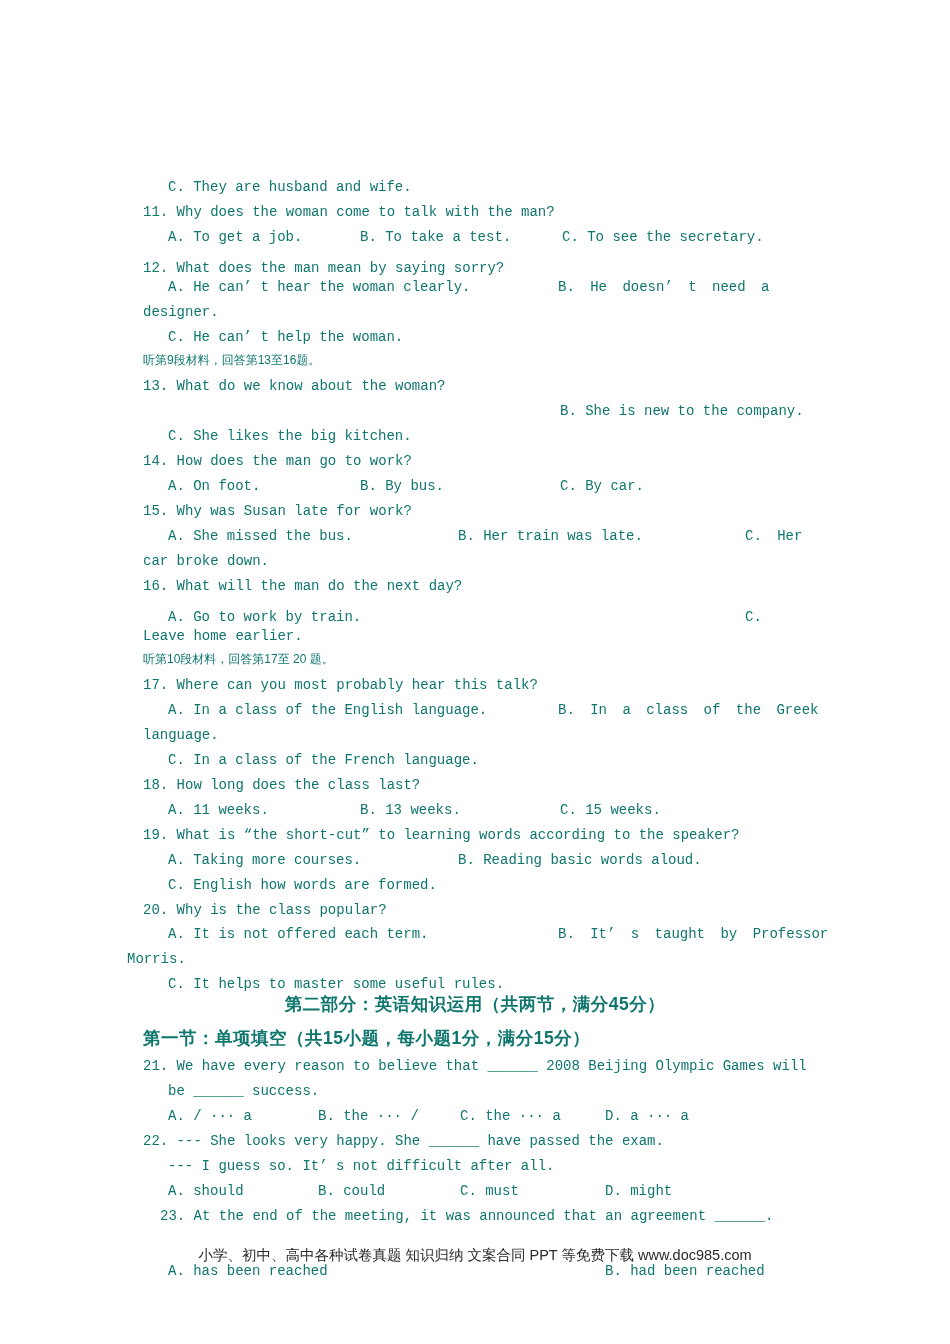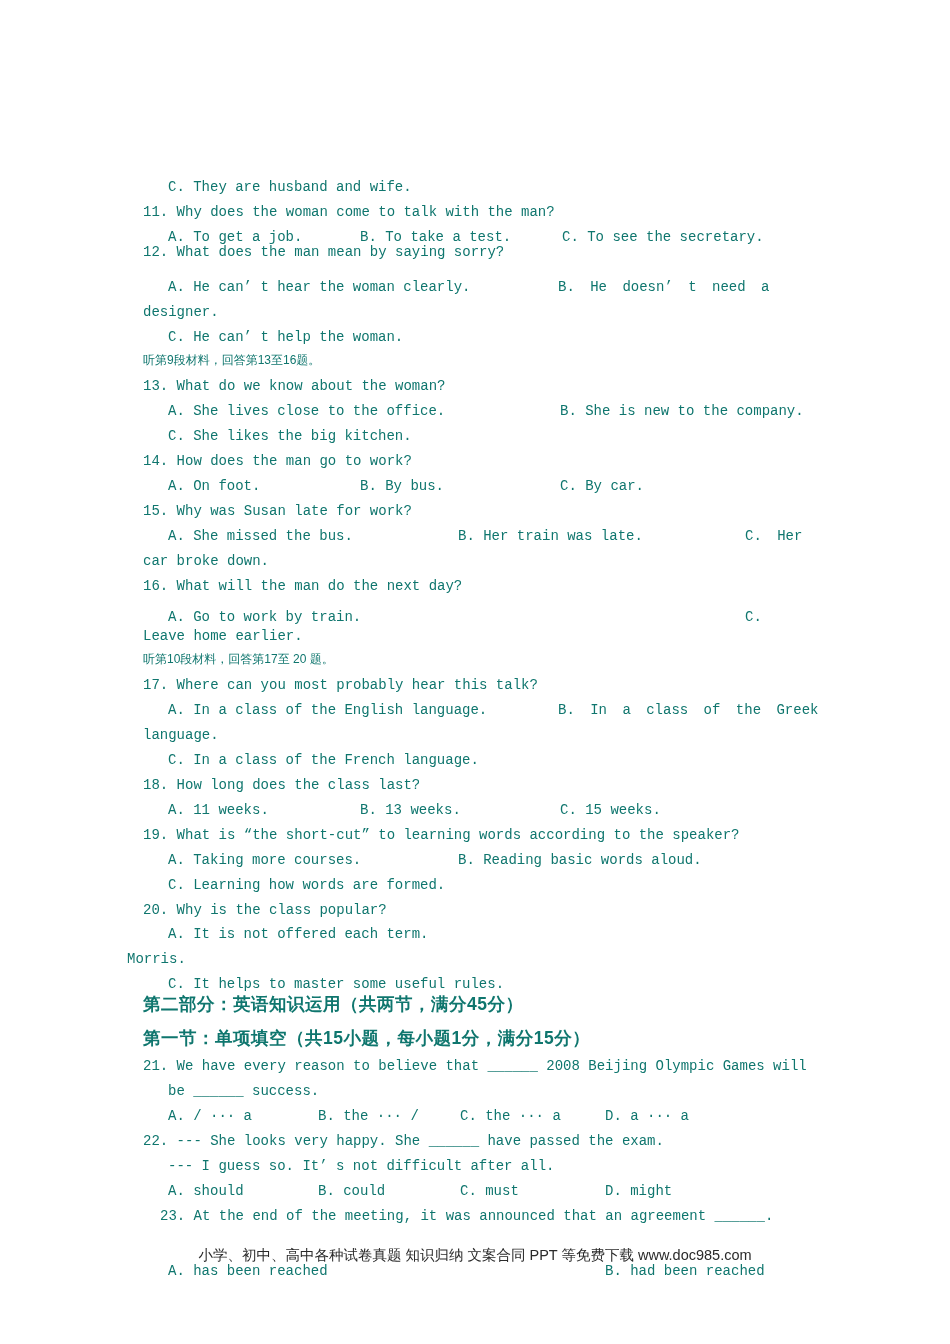--- a/index.html
+++ b/index.html
@@ -45,20 +45,21 @@
     font-weight: bold;
     font-family: "Liberation Sans", "DejaVu Sans", sans-serif;
   }
   .bold .seg {
     font-size: 17.5px;
     letter-spacing: 0.5px;
   }
   .center-line {
     left: 143px;
     width: 664px;
+    text-align: center;
     font-size: 17.5px;
     letter-spacing: 0.5px;
   }
   .footer {
     position: absolute;
     top: 1243px;
     left: 0;
     width: 950px;
     height: 25px;
     line-height: 25px;
@@ -69,48 +70,48 @@
   }
 </style>
 </head>
 <body>
 
 <div class="page">
   <div id="doc-lines">
       <div class="line" style="top: 131px;"><span class="seg" style="left: 168px;">C. They are husband and wife.</span></div>
       <div class="line" style="top: 156px;"><span class="seg" style="left: 143px;">11. Why does the woman come to talk with the man?</span></div>
       <div class="line" style="top: 181px;"><span class="seg" style="left: 168px;">A. To get a job.</span><span class="seg" style="left: 360px;">B. To take a test.</span><span class="seg" style="left: 562px;">C. To see the secretary.</span></div>
-      <div class="line" style="top: 196px;"><span class="seg" style="left: 143px;">12. What does the man mean by saying sorry?</span></div>
+      <div class="line" style="top: 212px;"><span class="seg" style="left: 143px;">12. What does the man mean by saying sorry?</span></div>
       <div class="line" style="top: 231px;"><span class="seg spread" style="left: 558px;">B. He doesn’ t need a</span><span class="seg" style="left: 168px;">A. He can’ t hear the woman clearly.</span></div>
       <div class="line" style="top: 256px;"><span class="seg" style="left: 143px;">designer.</span></div>
       <div class="line" style="top: 281px;"><span class="seg" style="left: 168px;">C. He can’ t help the woman.</span></div>
       <div class="line cn" style="top: 304px;"><span class="seg" style="left: 143px;">听第9段材料，回答第13至16题。</span></div>
       <div class="line" style="top: 330px;"><span class="seg" style="left: 143px;">13. What do we know about the woman?</span></div>
-      <div class="line" style="top: 355px;"><span class="seg" style="left: 168px;">A. She lives close to the office.</span><span class="seg" style="left: 560px;">B. She is new to the company.</span></div>
+      <div class="line" style="top: 355px;"><span class="seg" style="left: 560px;">B. She is new to the company.</span></div>
       <div class="line" style="top: 380px;"><span class="seg" style="left: 168px;">C. She likes the big kitchen.</span></div>
       <div class="line" style="top: 405px;"><span class="seg" style="left: 143px;">14. How does the man go to work?</span></div>
       <div class="line" style="top: 430px;"><span class="seg" style="left: 168px;">A. On foot.</span><span class="seg" style="left: 360px;">B. By bus.</span><span class="seg" style="left: 560px;">C. By car.</span></div>
       <div class="line" style="top: 455px;"><span class="seg" style="left: 143px;">15. Why was Susan late for work?</span></div>
       <div class="line" style="top: 480px;"><span class="seg" style="left: 168px;">A. She missed the bus.</span><span class="seg" style="left: 458px;">B. Her train was late.</span><span class="seg spread" style="left: 745px;">C. Her</span></div>
       <div class="line" style="top: 505px;"><span class="seg" style="left: 143px;">car broke down.</span></div>
       <div class="line" style="top: 530px;"><span class="seg" style="left: 143px;">16. What will the man do the next day?</span></div>
       <div class="line" style="top: 561px;"><span class="seg" style="left: 168px;">A. Go to work by train.</span><span class="seg" style="left: 745px;">C.</span></div>
       <div class="line" style="top: 580px;"><span class="seg" style="left: 143px;">Leave home earlier.</span></div>
       <div class="line cn" style="top: 603px;"><span class="seg" style="left: 143px;">听第10段材料，回答第17至 20 题。</span></div>
       <div class="line" style="top: 629px;"><span class="seg" style="left: 143px;">17. Where can you most probably hear this talk?</span></div>
       <div class="line" style="top: 654px;"><span class="seg spread" style="left: 558px;">B. In a class of the Greek</span><span class="seg" style="left: 168px;">A. In a class of the English language.</span></div>
       <div class="line" style="top: 679px;"><span class="seg" style="left: 143px;">language.</span></div>
       <div class="line" style="top: 704px;"><span class="seg" style="left: 168px;">C. In a class of the French language.</span></div>
       <div class="line" style="top: 729px;"><span class="seg" style="left: 143px;">18. How long does the class last?</span></div>
       <div class="line" style="top: 754px;"><span class="seg" style="left: 168px;">A. 11 weeks.</span><span class="seg" style="left: 360px;">B. 13 weeks.</span><span class="seg" style="left: 560px;">C. 15 weeks.</span></div>
       <div class="line" style="top: 779px;"><span class="seg" style="left: 143px;">19. What is “the short-cut” to learning words according to the speaker?</span></div>
       <div class="line" style="top: 804px;"><span class="seg" style="left: 168px;">A. Taking more courses.</span><span class="seg" style="left: 458px;">B. Reading basic words aloud.</span></div>
-      <div class="line" style="top: 829px;"><span class="seg" style="left: 168px;">C. Learning how words are formed.</span></div>
+      <div class="line" style="top: 829px;"><span class="seg" style="left: 168px;">C. English how words are formed.</span></div>
       <div class="line" style="top: 854px;"><span class="seg" style="left: 143px;">20. Why is the class popular?</span></div>
-      <div class="line" style="top: 878px;"><span class="seg" style="left: 168px;">A. It is not offered each term.</span></div>
+      <div class="line" style="top: 878px;"><span class="seg" style="left: 168px;">A. It is not offered each term.</span><span class="seg spread" style="left: 558px;">B. It’ s taught by Professor</span></div>
       <div class="line" style="top: 903px;"><span class="seg" style="left: 127px;">Morris.</span></div>
       <div class="line" style="top: 928px;"><span class="seg" style="left: 168px;">C. It helps to master some useful rules.</span></div>
       <div class="line cn bold center-line" style="top: 948px;">第二部分：英语知识运用（共两节，满分45分）</div>
       <div class="line cn bold" style="top: 982px;"><span class="seg" style="left: 143px;">第一节：单项填空（共15小题，每小题1分，满分15分）</span></div>
       <div class="line" style="top: 1010px;"><span class="seg" style="left: 143px;">21. We have every reason to believe that ______ 2008 Beijing Olympic Games will</span></div>
       <div class="line" style="top: 1035px;"><span class="seg" style="left: 168px;">be ______ success.</span></div>
       <div class="line" style="top: 1060px;"><span class="seg" style="left: 168px;">A. / ··· a</span><span class="seg" style="left: 318px;">B. the ··· /</span><span class="seg" style="left: 460px;">C. the ··· a</span><span class="seg" style="left: 605px;">D. a ··· a</span></div>
       <div class="line" style="top: 1085px;"><span class="seg" style="left: 143px;">22. --- She looks very happy. She ______ have passed the exam.</span></div>
       <div class="line" style="top: 1110px;"><span class="seg" style="left: 168px;">--- I guess so. It’ s not difficult after all.</span></div>
       <div class="line" style="top: 1135px;"><span class="seg" style="left: 168px;">A. should</span><span class="seg" style="left: 318px;">B. could</span><span class="seg" style="left: 460px;">C. must</span><span class="seg" style="left: 605px;">D. might</span></div>

